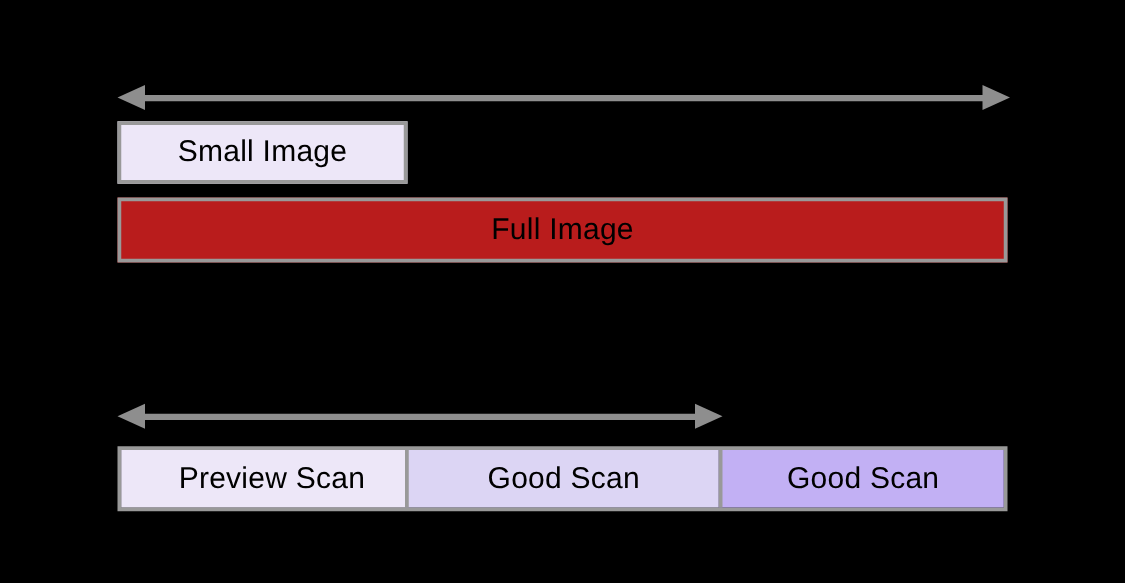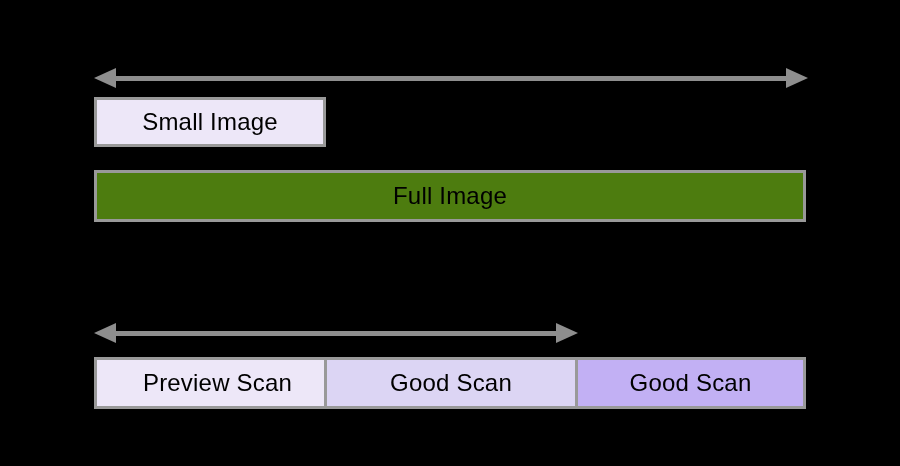--- a/index.html
+++ b/index.html
@@ -94,21 +94,21 @@
   <div class="arrow arrow-top">
     <span class="head left"></span>
     <span class="shaft"></span>
     <span class="head right"></span>
   </div>
 
   <div class="box box-small" style="background: rgb(237, 231, 248);">
     <span>Small Image</span>
   </div>
 
-  <div class="box box-full" style="background: #4d7c0f; margin-top: 12px;">
+  <div class="box box-full" style="background: #b91c1c;">
     <span>Full Image</span>
   </div>
 
   <div class="arrow arrow-bottom">
     <span class="head left"></span>
     <span class="shaft"></span>
     <span class="head right"></span>
   </div>
 
   <div class="scan-row">

